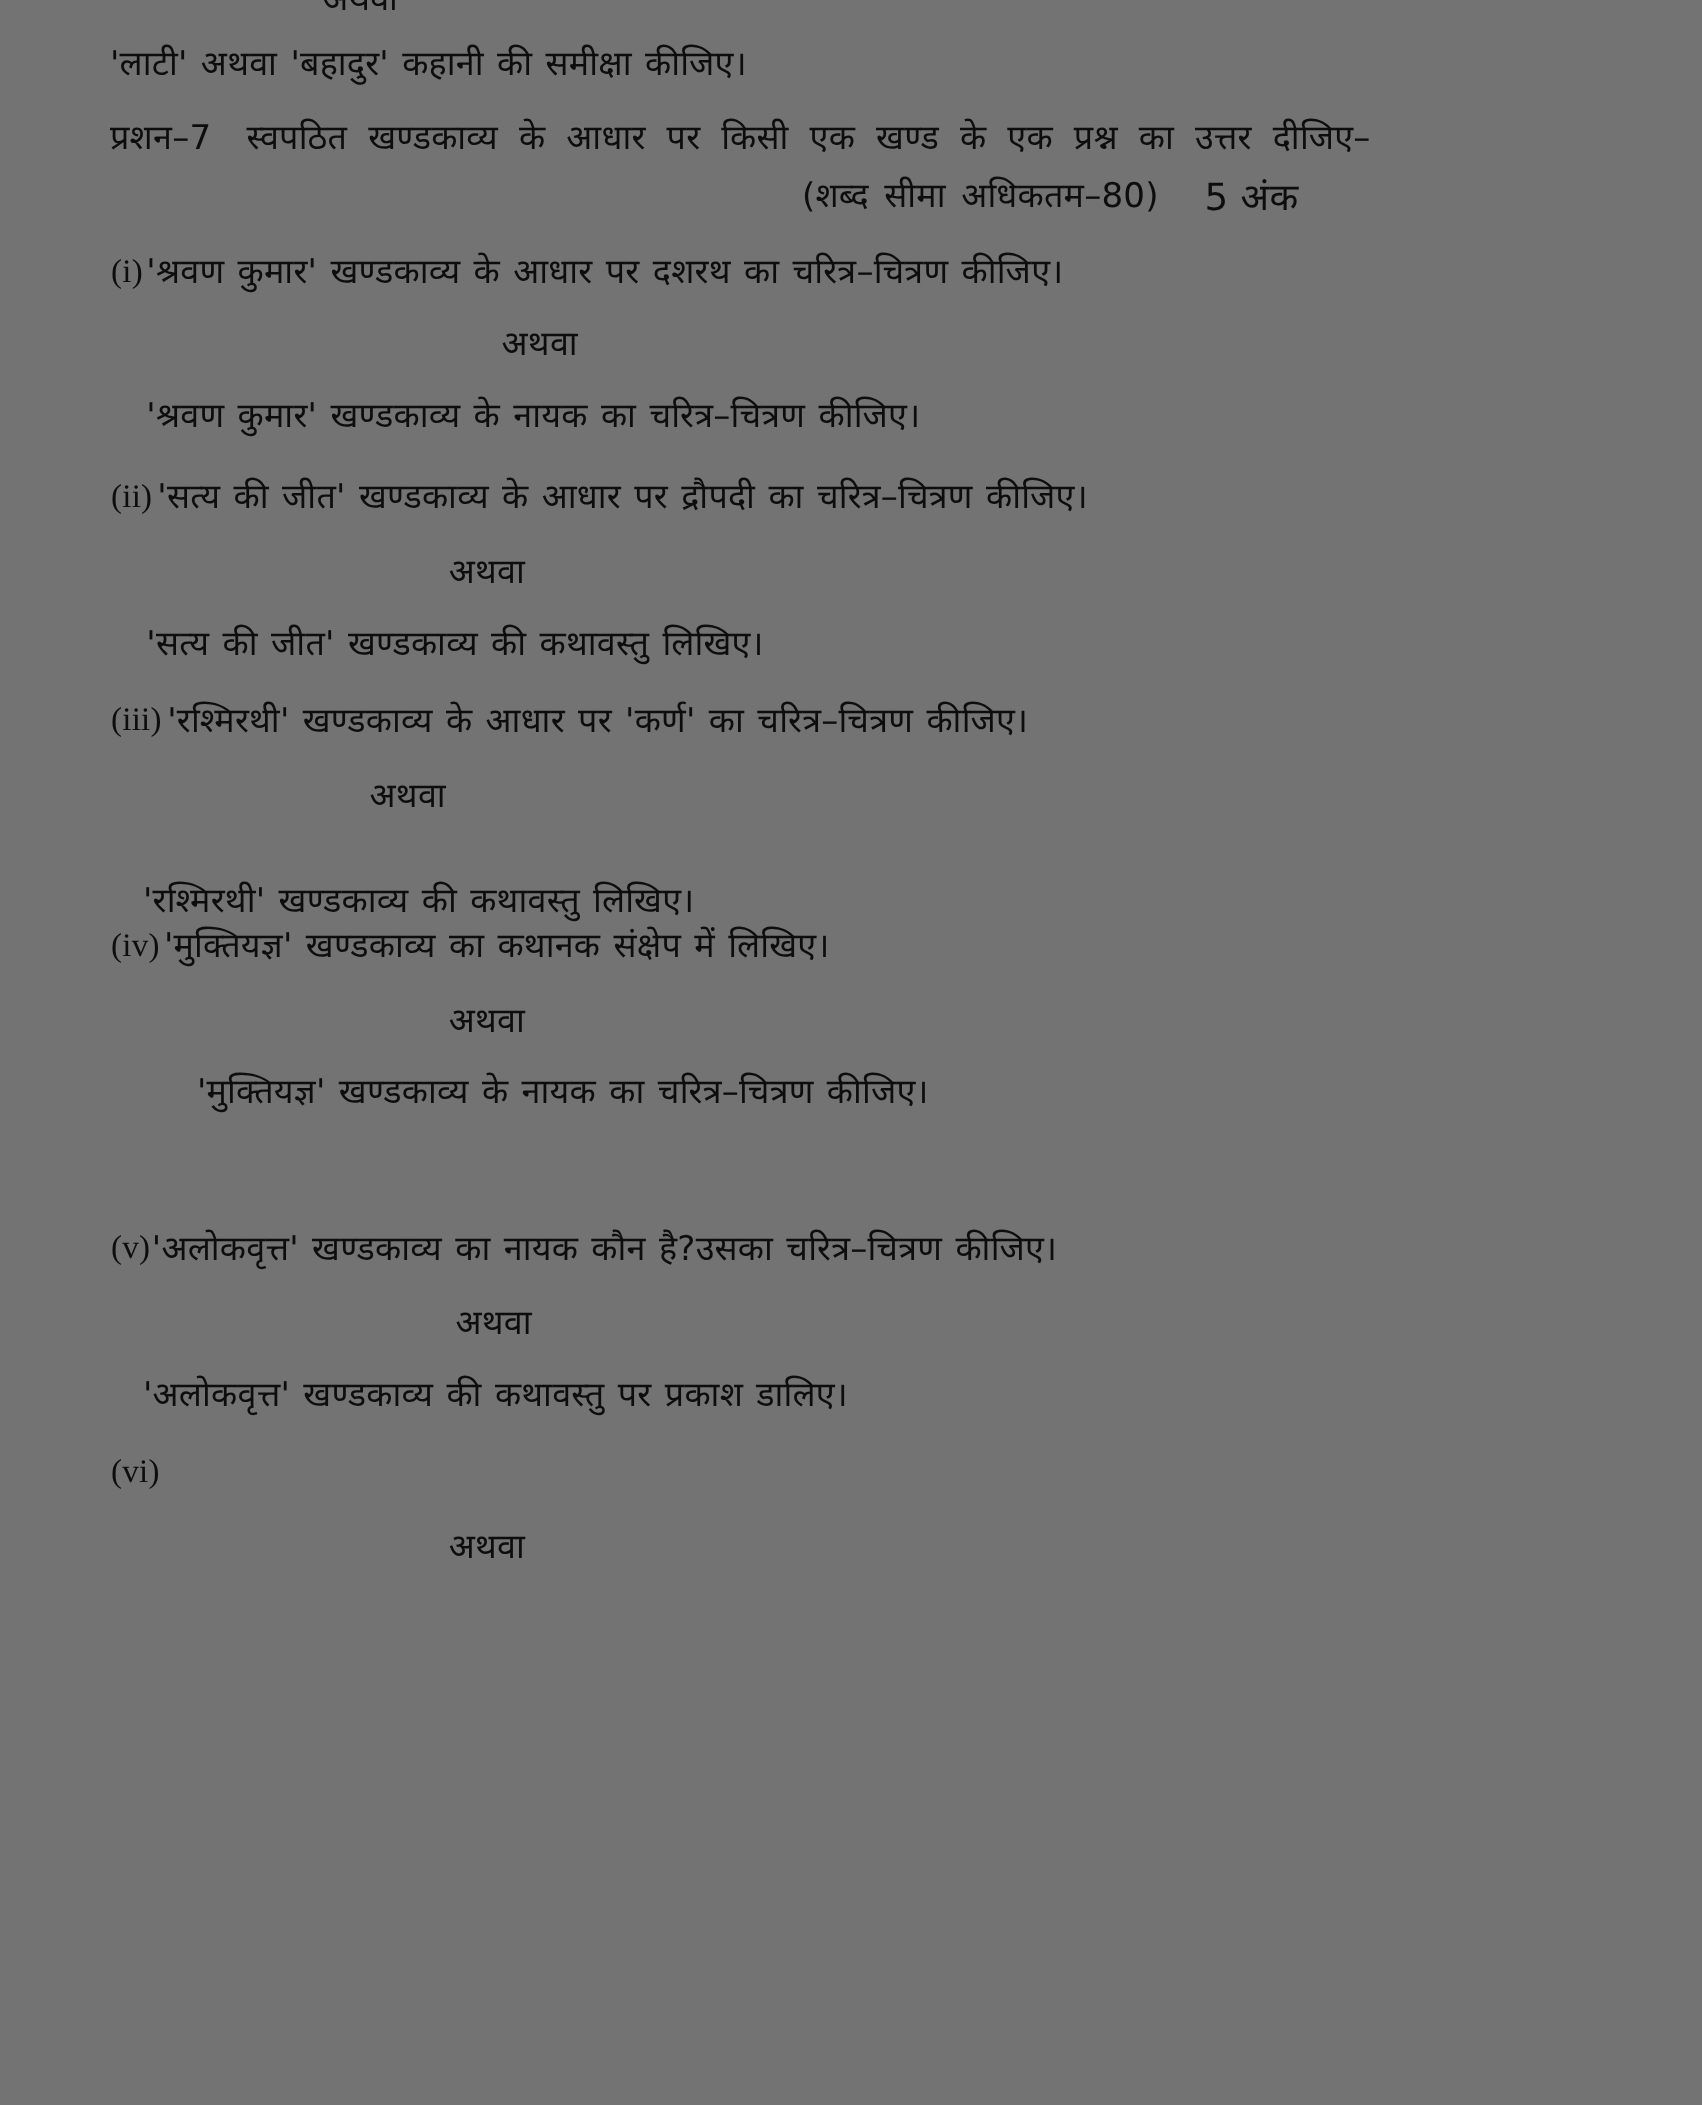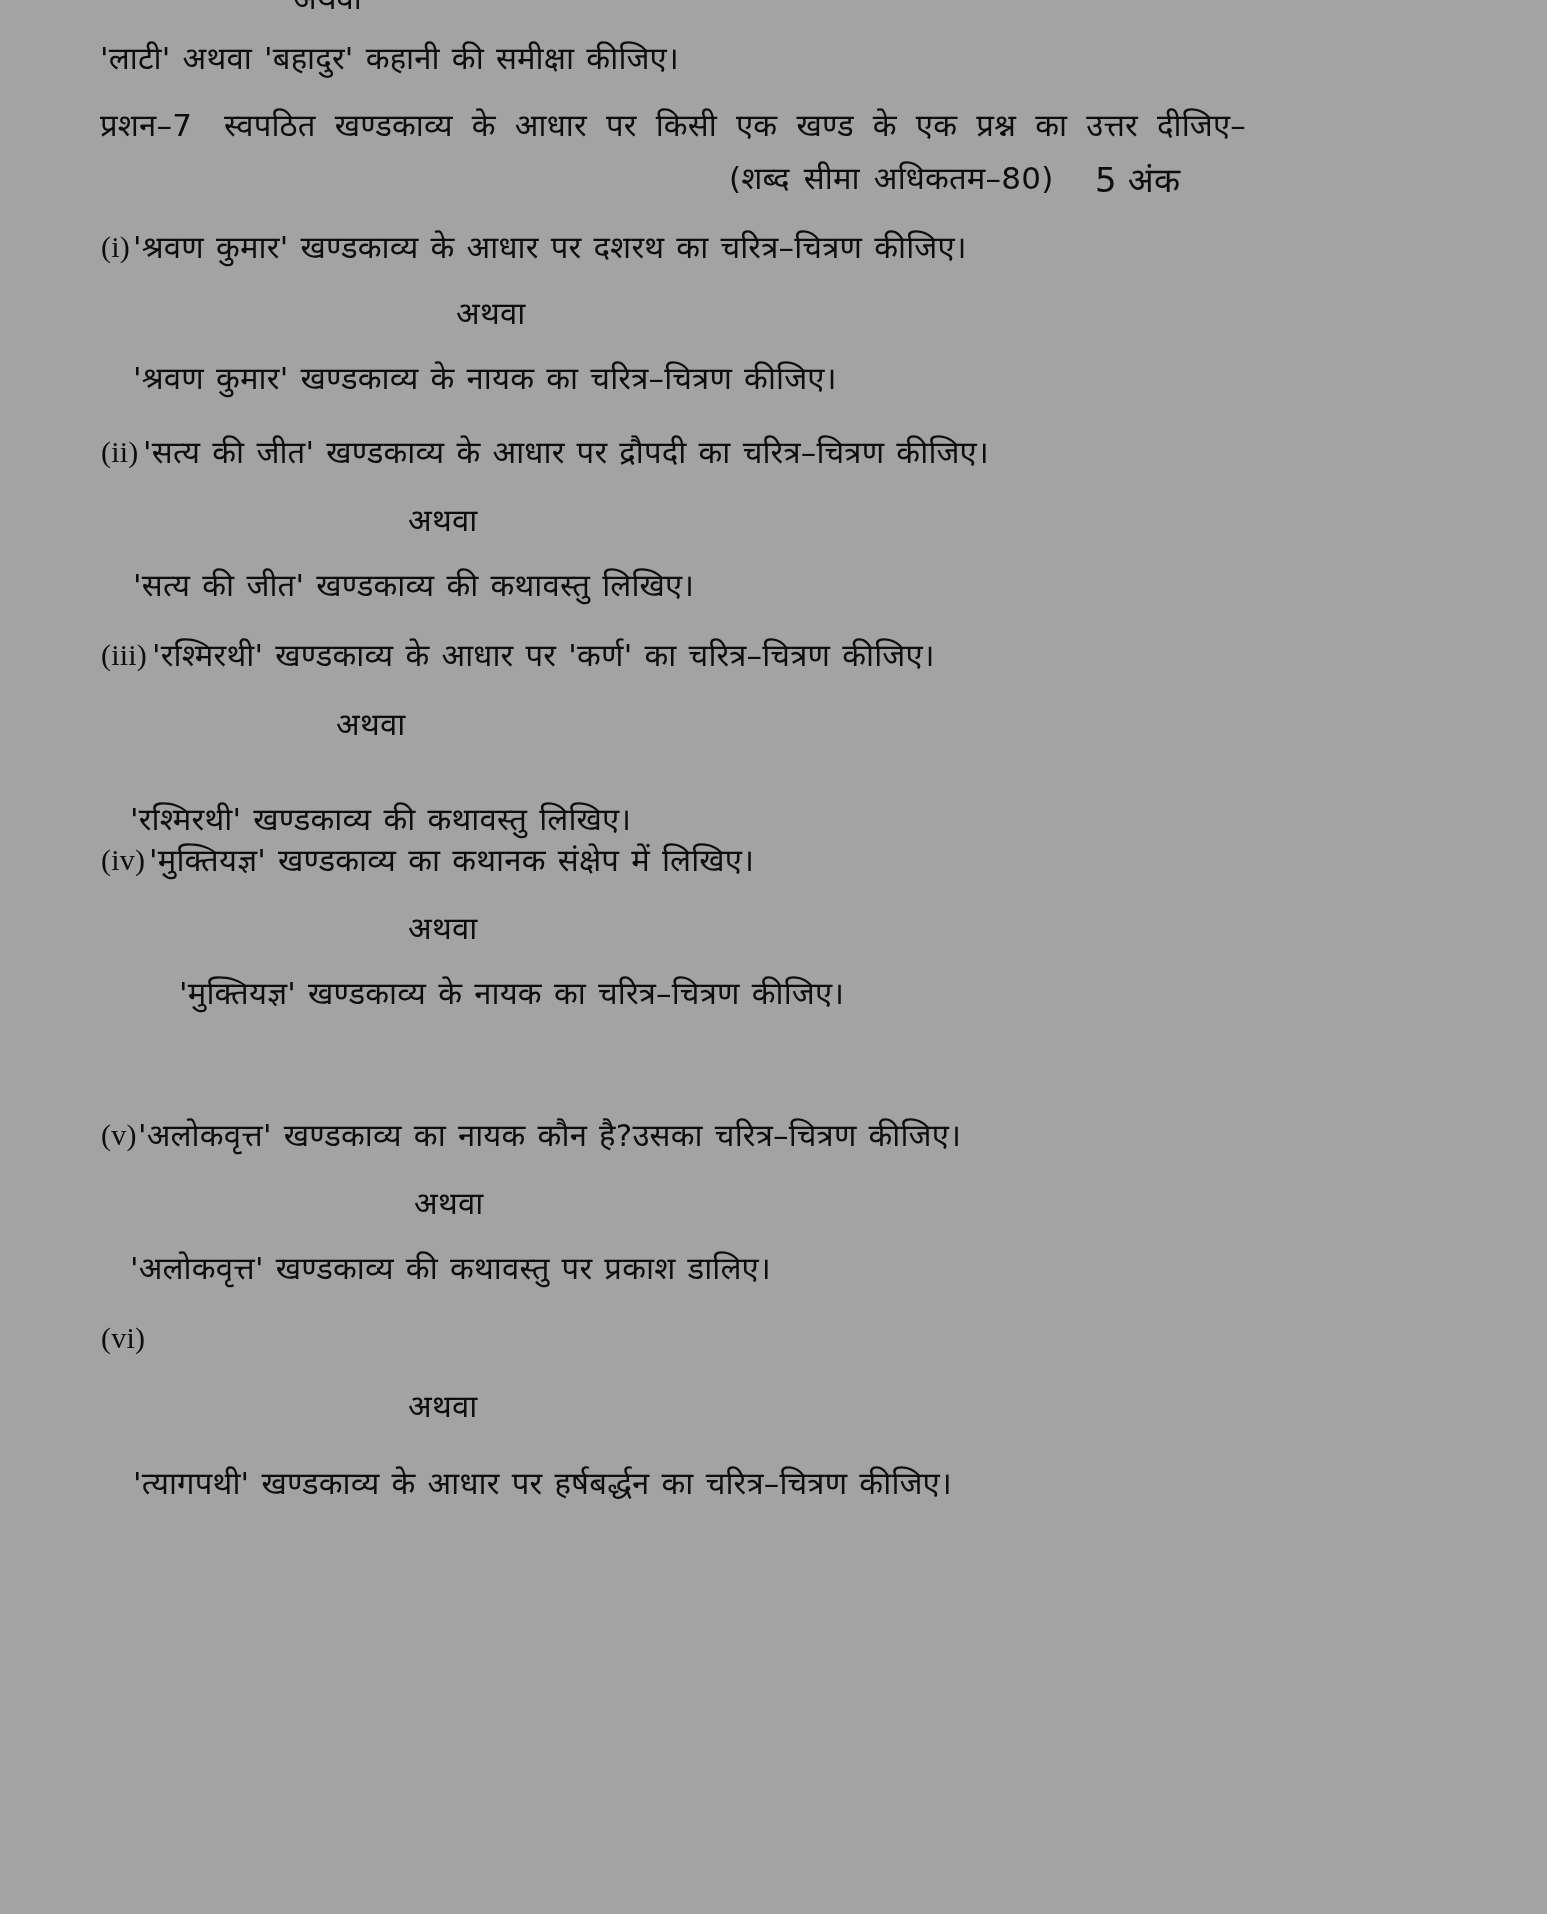--- a/index.html
+++ b/index.html
@@ -9,21 +9,21 @@
     background: #ffffff;
   }
   body {
     font-family: "DejaVu Sans", sans-serif;
     color: #111111;
   }
   .page {
     position: relative;
     width: 1547px;
     height: 1914px;
-    background: #a3a3a3;
+    background: #737373;
     overflow: hidden;
     box-sizing: border-box;
     text-decoration: underline;
   }
   
   .line {
     position: absolute;
     white-space: nowrap;
     font-size: 31px;
     line-height: 1.0;
@@ -106,15 +106,14 @@
   <div class="line athawa" style="left:408px; top:913px;">अथवा</div>
   <div class="line qtext" style="left:136px; top:978px;margin-left:43px;">'मुक्तियज्ञ' खण्डकाव्य के नायक का चरित्र–चित्रण कीजिए।</div>
 
   <div class="line roman-num" style="left:101px; top:1120px;">(v)</div>
   <div class="line qtext" style="left:138px; top:1120px;">'अलोकवृत्त' खण्डकाव्य का नायक कौन है?उसका चरित्र–चित्रण कीजिए।</div>
   <div class="line athawa" style="left:414px; top:1188px;">अथवा</div>
   <div class="line qtext" style="left:130px; top:1253px;">'अलोकवृत्त'   खण्डकाव्य की कथावस्तु पर प्रकाश डालिए।</div>
 
   <div class="line roman-num" style="left:101px; top:1323px;">(vi)</div>
   <div class="line athawa" style="left:408px; top:1391px;">अथवा</div>
-  <div class="line qtext" style="left:133px; top:1468px;">'त्यागपथी' खण्डकाव्य के आधार पर हर्षबर्द्धन का चरित्र–चित्रण कीजिए।</div>
 
 </div>
 
 </body></html>

